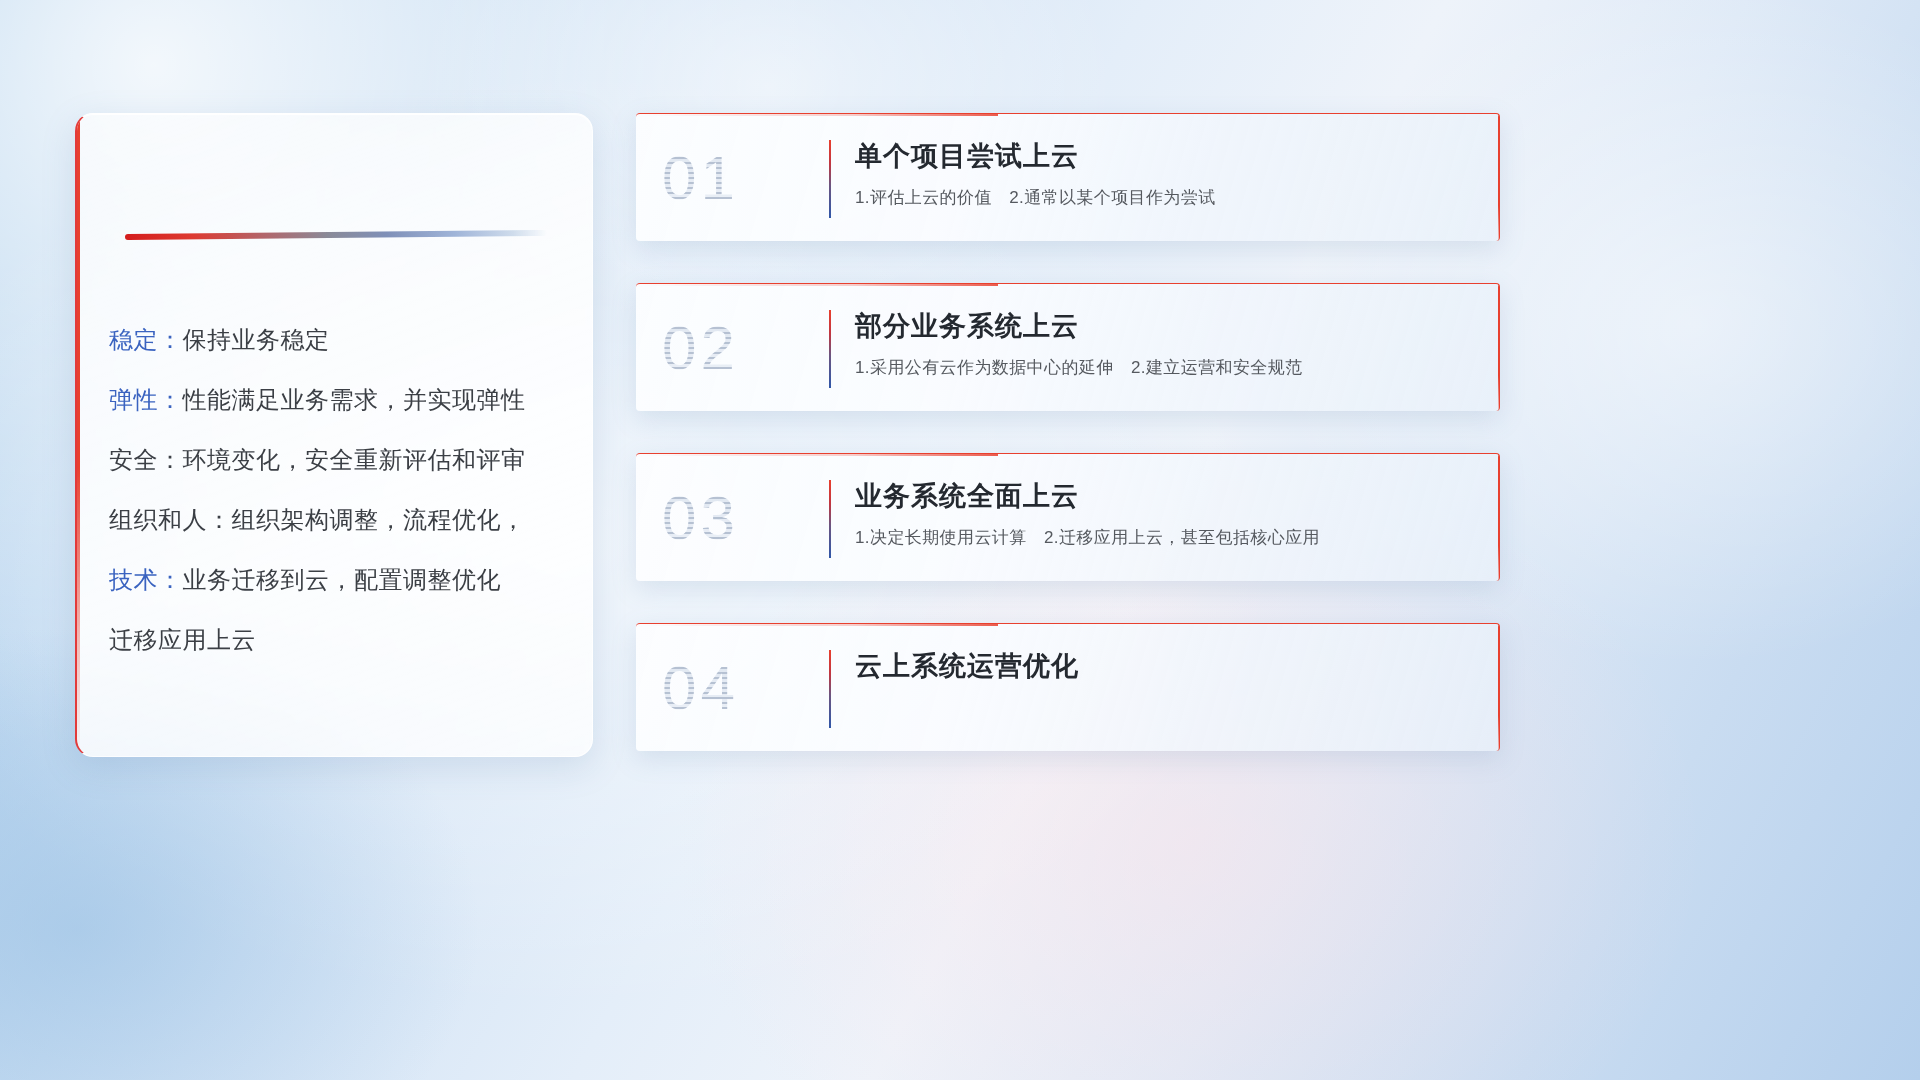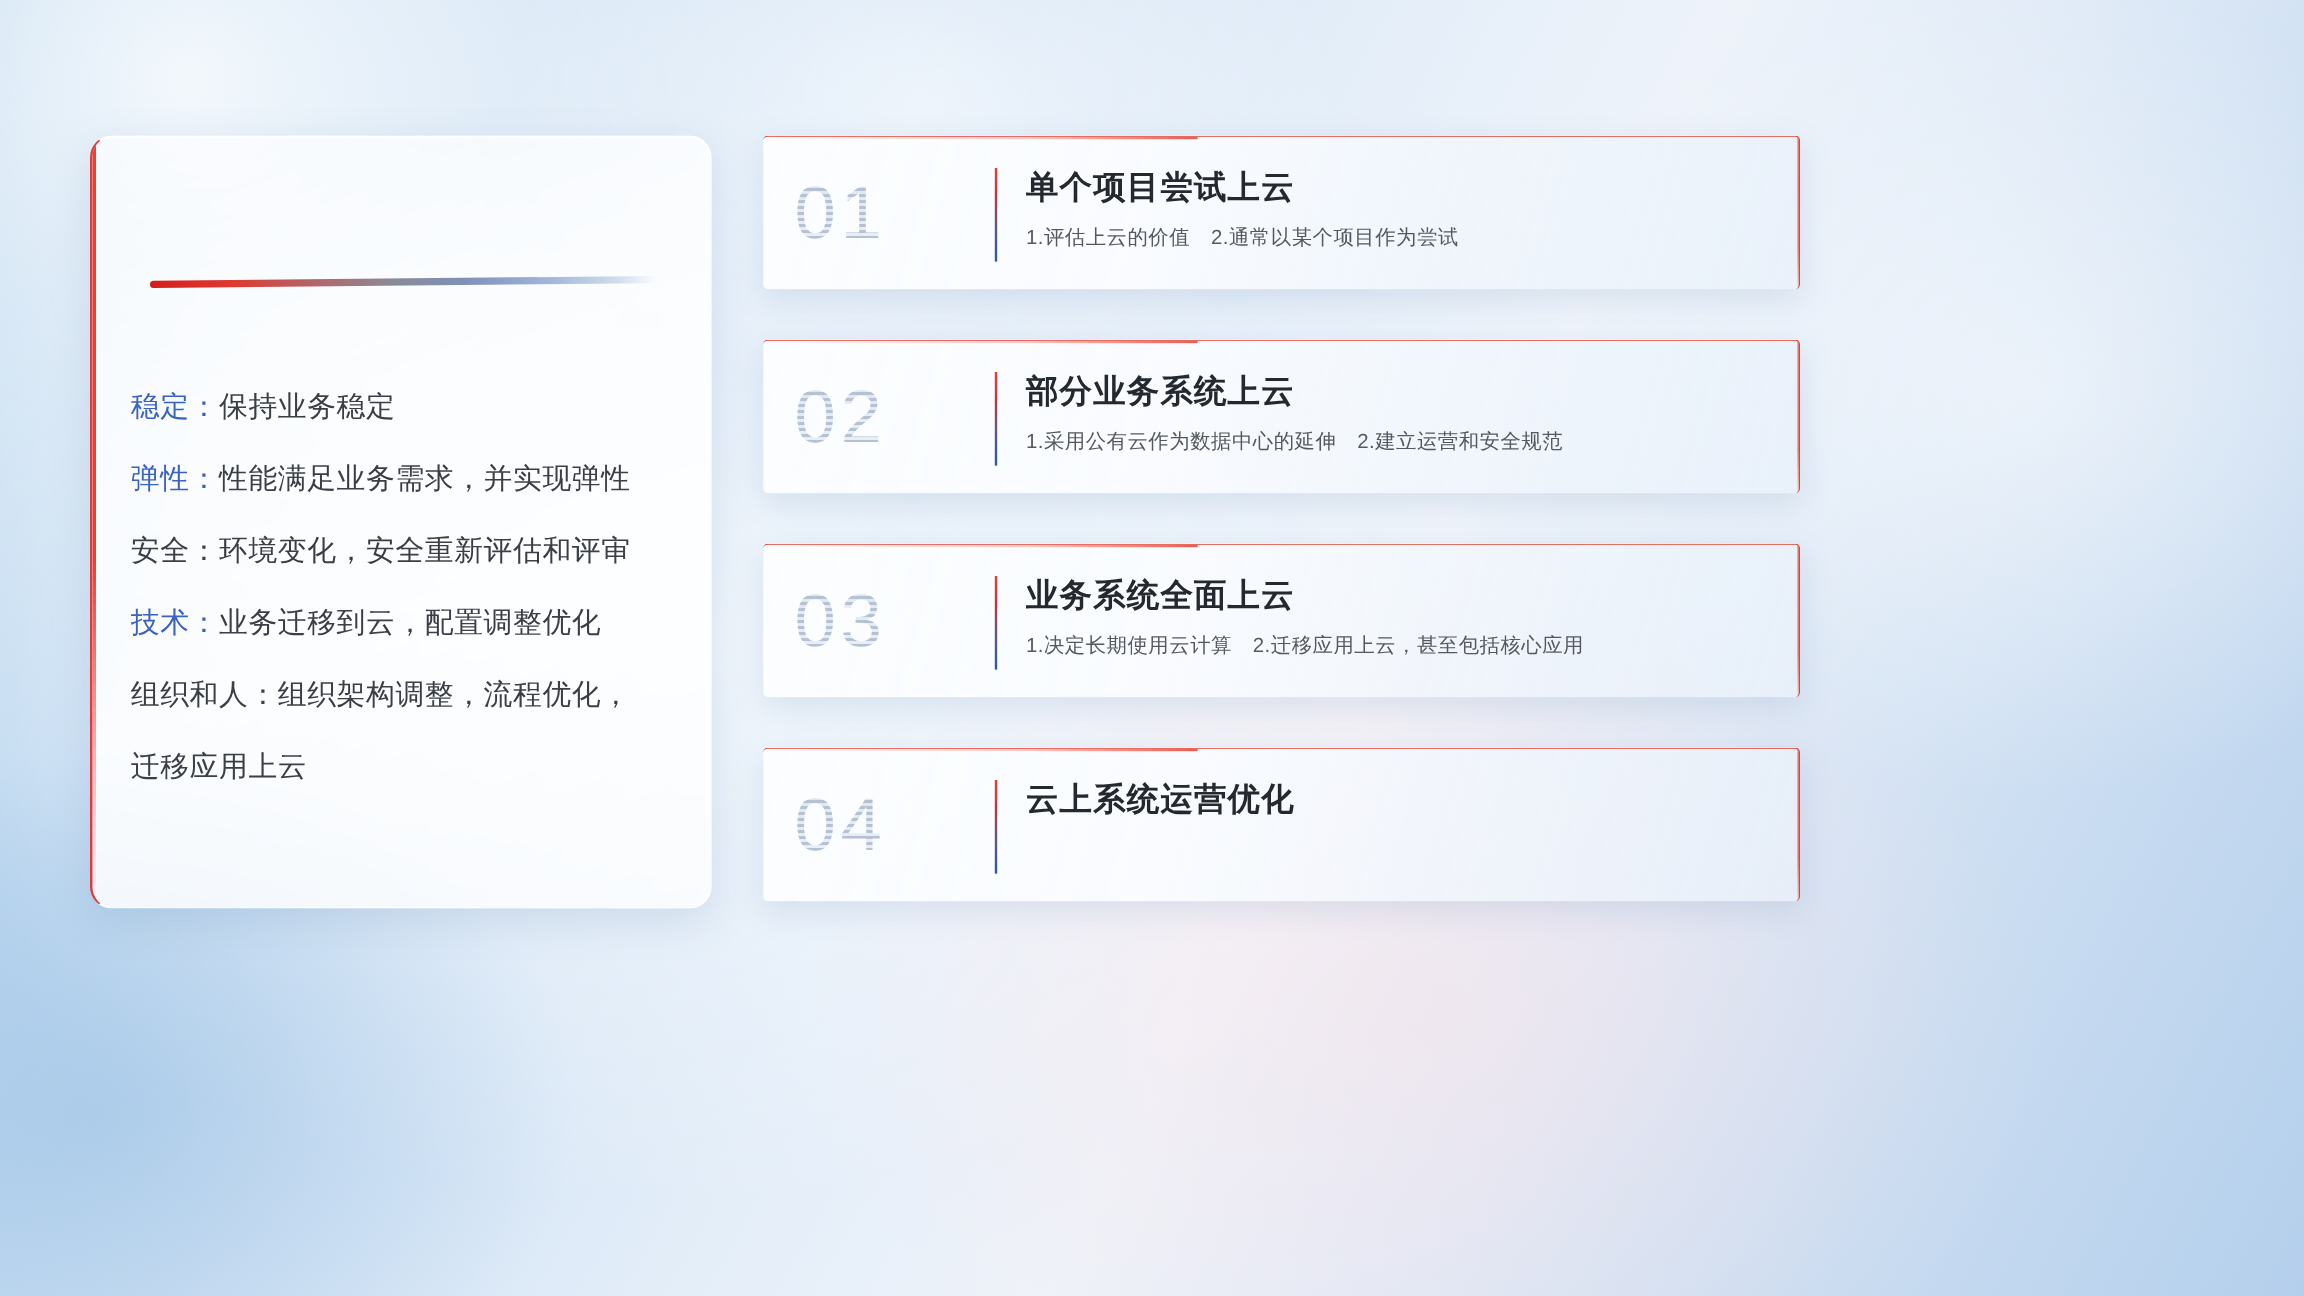--- a/index.html
+++ b/index.html
@@ -163,25 +163,25 @@
 
       <div class="left-line">
         <span class="lbl">弹性：</span><span>性能满足业务需求，并实现弹性</span>
       </div>
 
       <div class="left-line">
         <span class="lbl plain">安全：</span><span>环境变化，安全重新评估和评审</span>
       </div>
 
       <div class="left-line">
+        <span class="lbl plain">组织和人：</span><span>组织架构调整，流程优化，</span>
+      </div>
+
+      <div class="left-line">
         <span class="lbl">技术：</span><span>业务迁移到云，配置调整优化</span>
-      </div>
-
-      <div class="left-line">
-        <span class="lbl plain">组织和人：</span><span>组织架构调整，流程优化，</span>
       </div>
 
       <div class="left-line">
         <span class="lbl plain"></span><span>迁移应用上云</span>
       </div>
 
     </div>
   </section>
 
   <section id="right-list">

